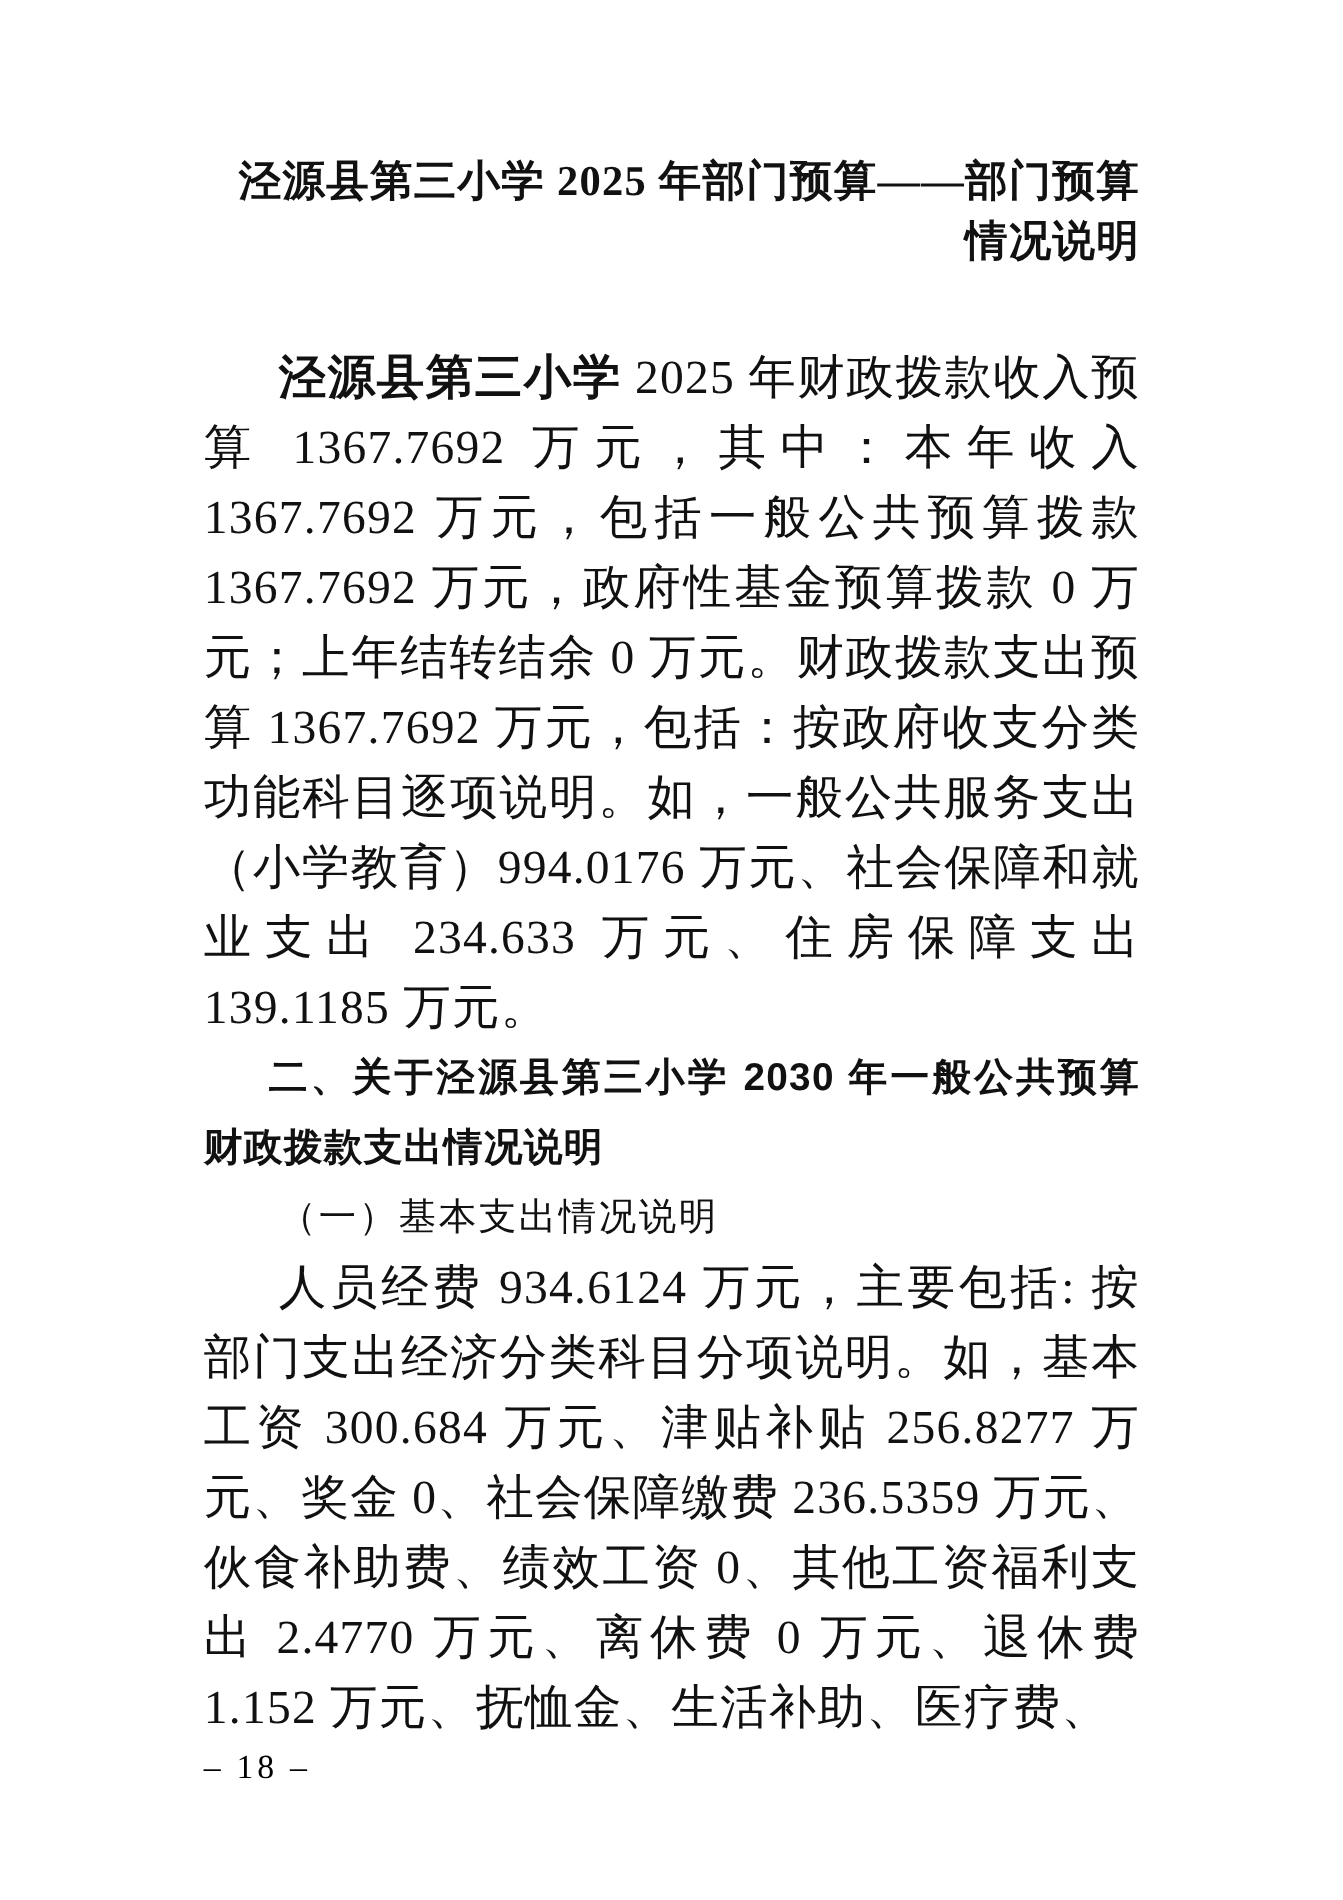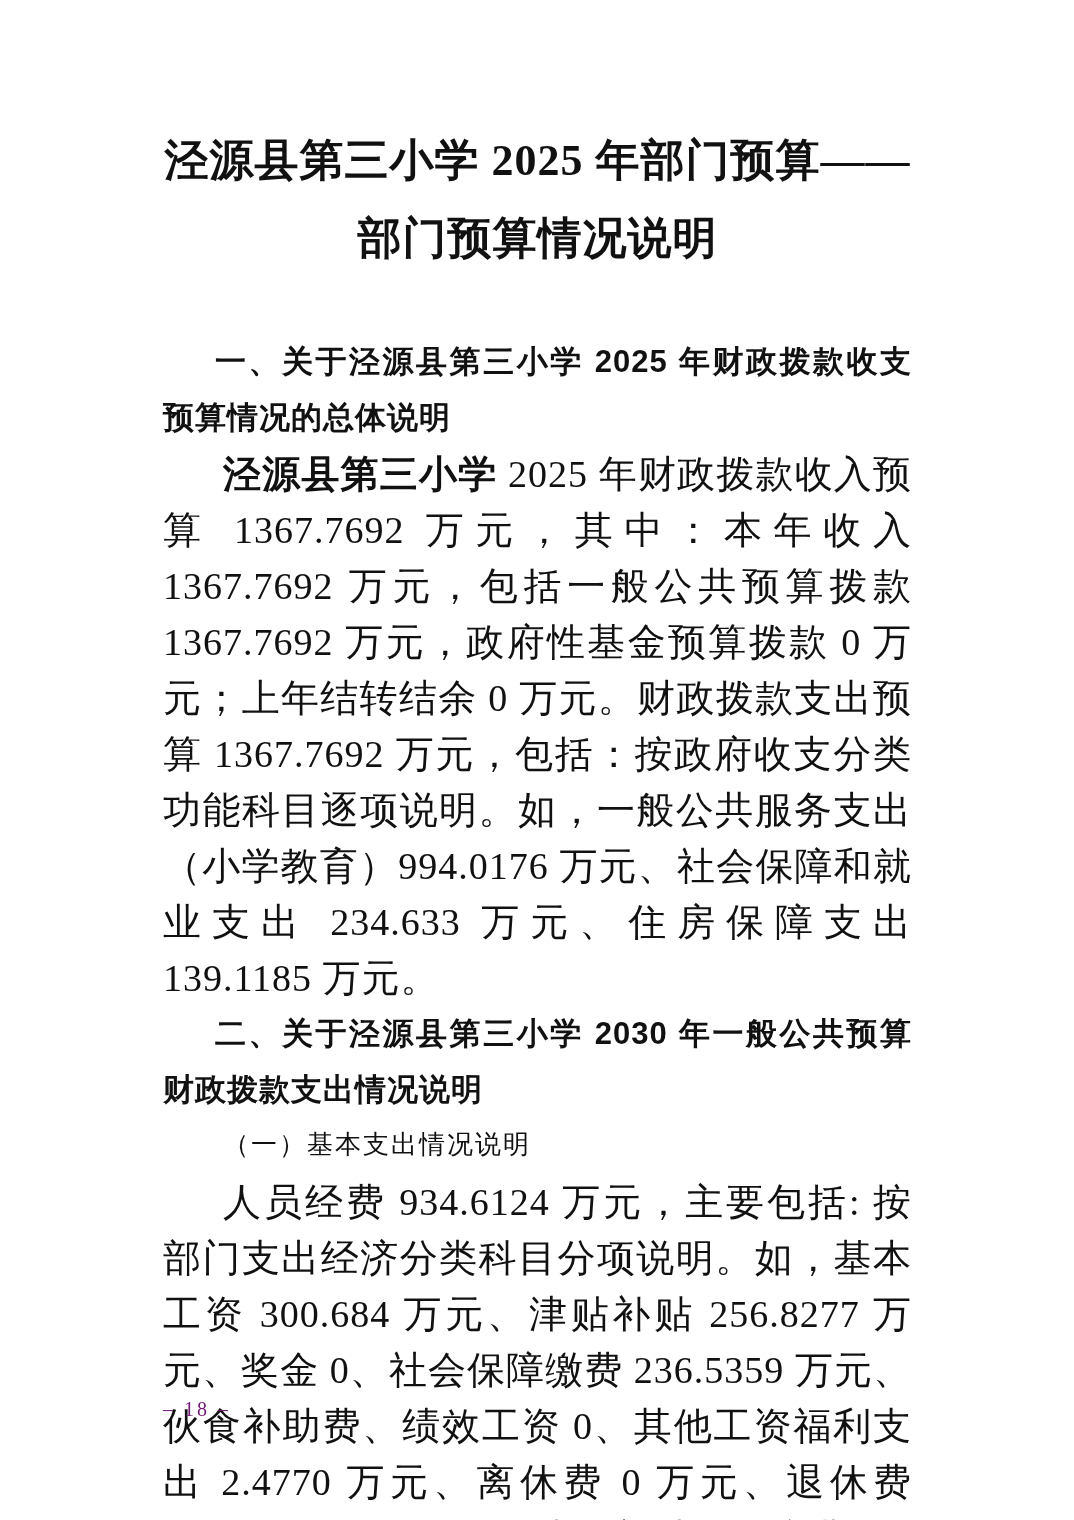--- a/index.html
+++ b/index.html
@@ -13,24 +13,24 @@
     height: 1520px;
     background: #ffffff;
     color: #111111;
     overflow: hidden;
     box-sizing: border-box;
     padding: 122px 162px 0 163px;
     font-family: "Liberation Serif", "DejaVu Serif", serif;
   }
   .doc-title {
     margin: 0 0 56px 0;
-    font-size: 44px;
+    font-size: 34px;
     font-weight: 700;
-    line-height: 78px;
-    text-align: center;
+    line-height: 48px;
+    text-align: right;
     letter-spacing: 1px;
     font-family: "Liberation Serif", "DejaVu Serif", serif;
   }
   .section-heading {
     margin: 0;
     font-size: 31px;
     font-weight: 700;
     line-height: 56px;
     text-indent: 52px;
     text-align: justify;
@@ -43,48 +43,47 @@
     font-weight: 400;
     line-height: 56px;
     text-indent: 60px;
     text-align: justify;
     text-justify: inter-ideograph;
     letter-spacing: 1px;
     font-family: "Liberation Serif", "DejaVu Serif", serif;
   }
   .sub-heading {
     margin: 0;
-    font-size: 26px;
+    font-size: 30px;
     font-weight: 400;
     line-height: 56px;
     text-indent: 60px;
     letter-spacing: 2px;
-    font-family: Liberation Mono, monospace;
+    font-family: Liberation Sans, sans-serif;
   }
   .bold-run {
     font-weight: 700;
   }
   .page-number {
     position: absolute;
     left: 163px;
     top: 1398px;
-    font-size: 20px;
+    font-size: 27px;
     letter-spacing: 3px;
-    color: #701a75;
+    color: #000000;
     font-family: "Liberation Serif", "DejaVu Serif", serif;
   }
 </style>
 </head>
 <body>
 
 <div class="page" style="background: rgb(255, 255, 255); color: rgb(17, 17, 17);">
 
   <h1 class="doc-title">泾源县第三小学 2025 年部门预算——部门预算情况说明</h1>
 
-  <h2 class="section-heading">一、关于泾源县第三小学 2025 年财政拨款收支预算情况的总体说明</h2>
 
   <p class="body-para"><span class="bold-run">泾源县第三小学</span><span> 2025 年财政拨款收入预算 1367.7692 万元，其中：本年收入 1367.7692 万元，包括一般公共预算拨款 1367.7692 万元，政府性基金预算拨款 0 万元；上年结转结余 0 万元。财政拨款支出预算 1367.7692 万元，包括：按政府收支分类功能科目逐项说明。如，一般公共服务支出（小学教育）994.0176 万元、社会保障和就业支出 234.633 万元、住房保障支出 139.1185 万元。</span></p>
 
   <h2 class="section-heading">二、关于泾源县第三小学 2030 年一般公共预算财政拨款支出情况说明</h2>
 
   <p class="sub-heading">（一）基本支出情况说明</p>
 
 
   <p class="body-para">人员经费 934.6124 万元，主要包括: 按部门支出经济分类科目分项说明。如，基本工资 300.684 万元、津贴补贴 256.8277 万元、奖金 0、社会保障缴费 236.5359 万元、伙食补助费、绩效工资 0、其他工资福利支出 2.4770 万元、离休费 0 万元、退休费 1.152 万元、抚恤金、生活补助、医疗费、</p>
 

